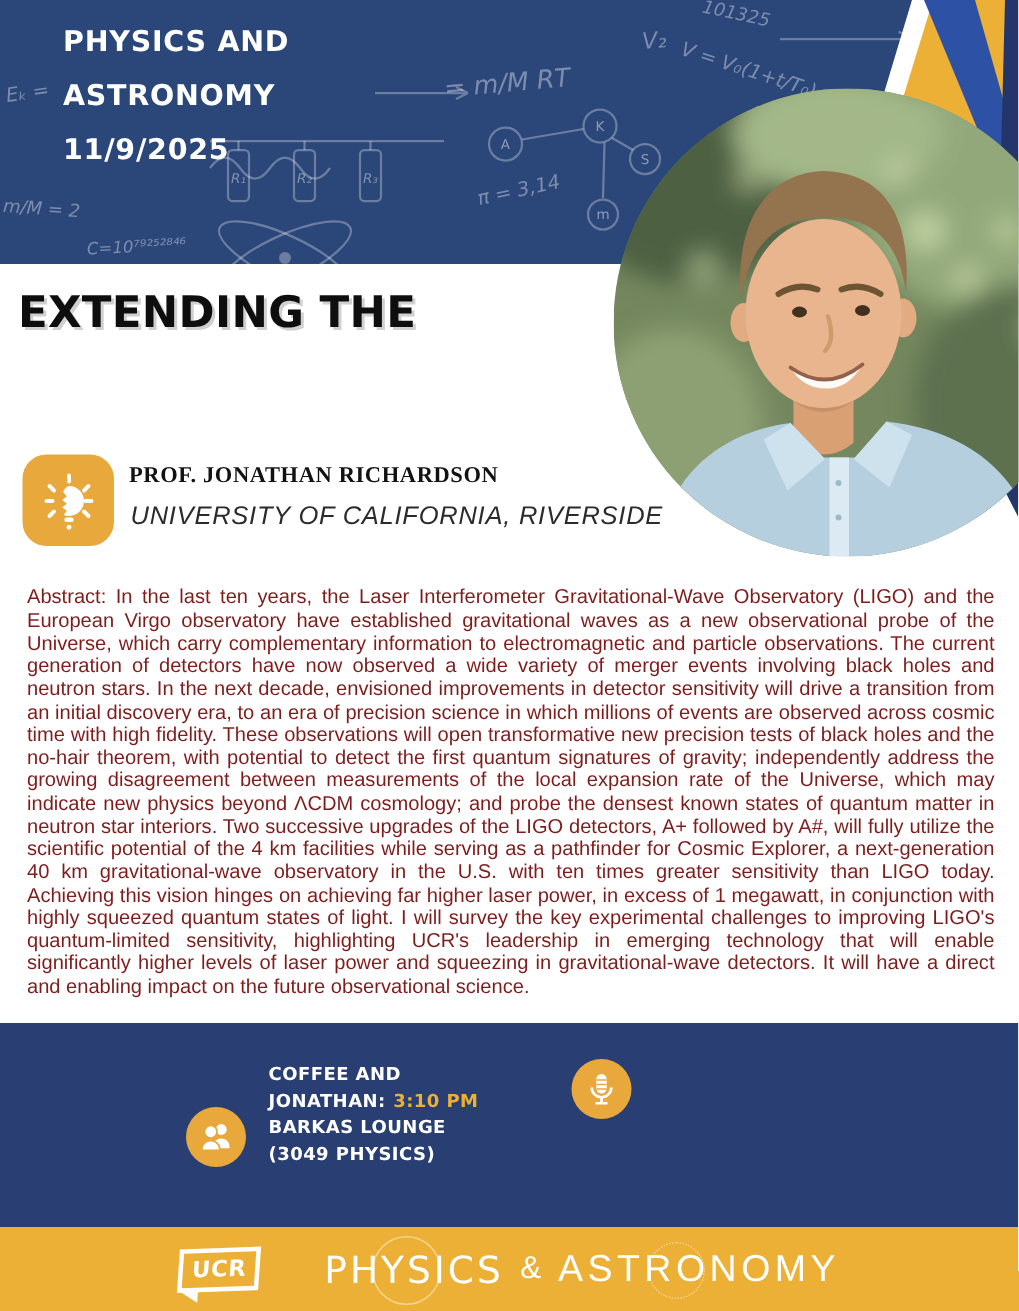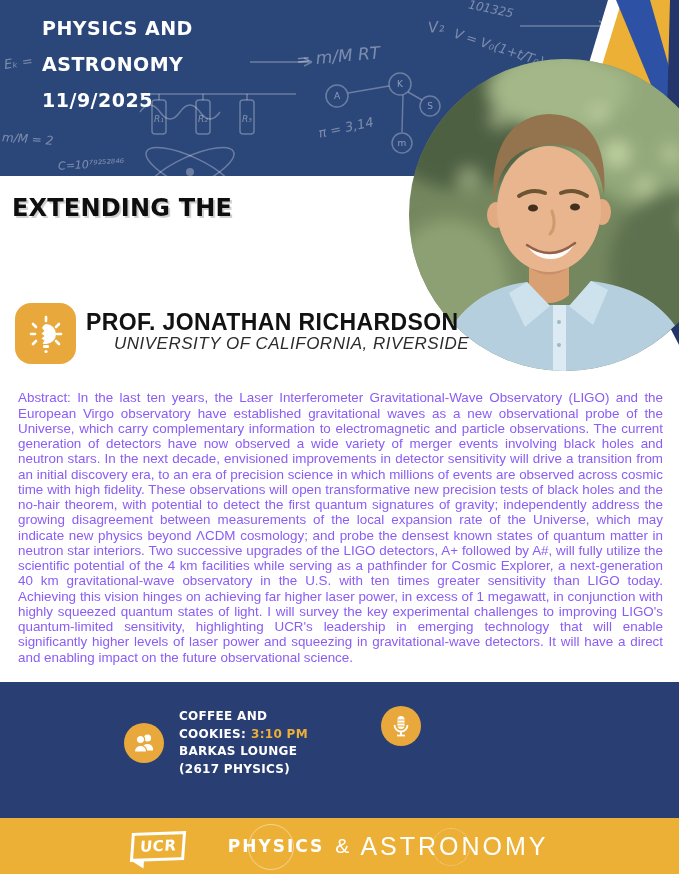--- a/index.html
+++ b/index.html
@@ -26,48 +26,48 @@
   .corner-svg{position:absolute;left:0;top:0;z-index:4;pointer-events:none;}
   
   .photo{
     position:absolute;left:409px;top:59px;width:312px;height:312px;
     border-radius:50%;overflow:hidden;z-index:5;
   }
   
   .talk-title{
     position:absolute;left:12px;top:191px;z-index:6;
     font-family:"DejaVu Sans",sans-serif;font-weight:bold;
-    font-size:24px;line-height:35px;color:#0e0e0e;letter-spacing:.2px;
+    font-size:29px;line-height:35px;color:#0e0e0e;letter-spacing:.2px;
     text-shadow:2px 2px 0 rgba(150,150,150,.45);
   }
   .speaker-icon{
     position:absolute;left:15px;top:303px;width:61px;height:61px;border-radius:16px;
     background:var(--gold_icon,#e8a83c);z-index:6;display:flex;align-items:center;justify-content:center;
   }
   .speaker-name{
     position:absolute;left:86px;top:309px;z-index:6;
-    font-family:Liberation Sans, sans-serif;font-weight:bold;
-    font-size:23px;color:#121212;letter-spacing:.4px;
+    font-family:Liberation Serif, serif;font-weight:bold;
+    font-size:15px;color:#121212;letter-spacing:.4px;
   }
   .speaker-affiliation{
     position:absolute;left:87px;top:334px;z-index:6;
-    font-style:italic;font-size:17px;color:#2b2b2b;letter-spacing:.5px;margin-left:27px;
+    font-style:italic;font-size:17px;color:#2b2b2b;letter-spacing:.5px;
   }
   
   .abstract{
     position:absolute;left:18px;top:377px;width:645px;z-index:6;
-    font-size:13.4px;line-height:15.25px;color:#8b5cf6;
+    font-size:13.4px;line-height:15.25px;color:#7f1d1d;
     text-align:justify;
   }
   
   .footer{
     position:absolute;left:0;top:682px;width:679px;height:136px;
     background:var(--navy_footer,#293f74);z-index:6;
   }
-  .event{position:absolute;display:flex;gap:15px;align-items:center;z-index:7;}
+  .event{position:absolute;display:flex;gap:15px;align-items:flex-end;z-index:7;}
   .event-circle{
     width:40px;height:40px;border-radius:50%;flex:0 0 40px;
     background:var(--gold_icon,#e8a83c);display:flex;align-items:center;justify-content:center;
   }
   .event-text{
     font-family:"DejaVu Sans",sans-serif;font-weight:bold;
     font-size:12px;line-height:17.5px;color:#ffffff;letter-spacing:.3px;white-space:nowrap;
   }
   .evt-time{color:var(--gold,#ecb036);margin-left:5px;}
   
@@ -79,22 +79,22 @@
   .ucr-box{
     position:relative;border:3px solid #fff;color:#fff;
     font-family:"DejaVu Sans",sans-serif;font-weight:bold;font-size:15px;
     padding:2px 6px 3px;transform:skewX(-6deg) rotate(-2deg);letter-spacing:.5px;
   }
   .ucr-box::after{
     content:"";position:absolute;left:-3px;bottom:-10px;
     border-left:14px solid transparent;border-top:9px solid #fff;
   }
   .logo-physics{
-    font-family:"DejaVu Sans",sans-serif;font-weight:bold;color:#fff;
-    font-size:17px;letter-spacing:2px;margin-left:32px;
+    font-family:"DejaVu Sans",sans-serif;font-weight:normal;color:#fff;
+    font-size:25px;letter-spacing:2px;margin-left:32px;
   }
   .logo-amp{color:#fff;font-size:21px;font-weight:400;}
   .logo-astronomy{
     font-family:"Liberation Sans",sans-serif;color:#fff;font-weight:400;
     font-size:25px;letter-spacing:3px;
   }
   .track-ring{
     position:absolute;border:1px solid rgba(255,255,255,.45);border-radius:50%;
   }
 </style>
@@ -242,23 +242,23 @@
     <div class="event-circle">
       <svg width="26" height="26" viewBox="0 0 26 26">
         <circle cx="16.5" cy="8" r="3.6" fill="#ffffff"></circle>
         <path d="M11,19 a5.5,5 0 0 1 11,0 v1.5 h-11 Z" fill="#ffffff"></path>
         <circle cx="9.5" cy="9.5" r="4.2" fill="#ffffff" stroke="var(--gold_icon,#e8a83c)" stroke-width="1.2"></circle>
         <path d="M3.5,21 a6,5.6 0 0 1 12,0 v1 h-12 Z" fill="#ffffff" stroke="var(--gold_icon,#e8a83c)" stroke-width="1.2"></path>
       </svg>
     </div>
     <div class="event-text">
       <div>COFFEE AND</div>
-      <div><span>COOKIES:</span><span class="evt-time">3:10 PM</span></div>
+      <div><span>JONATHAN:</span><span class="evt-time">3:10 PM</span></div>
       <div>BARKAS LOUNGE</div>
-      <div>(2617 PHYSICS)</div>
+      <div>(3049 PHYSICS)</div>
     </div>
   </div>
 
   <div class="event" style="left:381px;top:706px;">
     <div class="event-circle">
       <svg width="26" height="26" viewBox="0 0 26 26">
         <rect x="9.5" y="3" width="7" height="13" rx="3.5" fill="#ffffff"></rect>
         <g stroke="var(--gold_icon,#e8a83c)" stroke-width="1">
           <line x1="9.5" y1="7" x2="16.5" y2="7"></line>
           <line x1="9.5" y1="10" x2="16.5" y2="10"></line>

